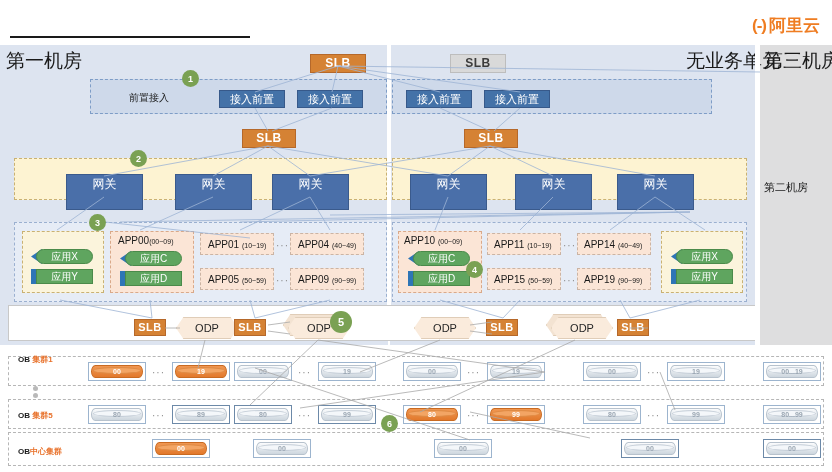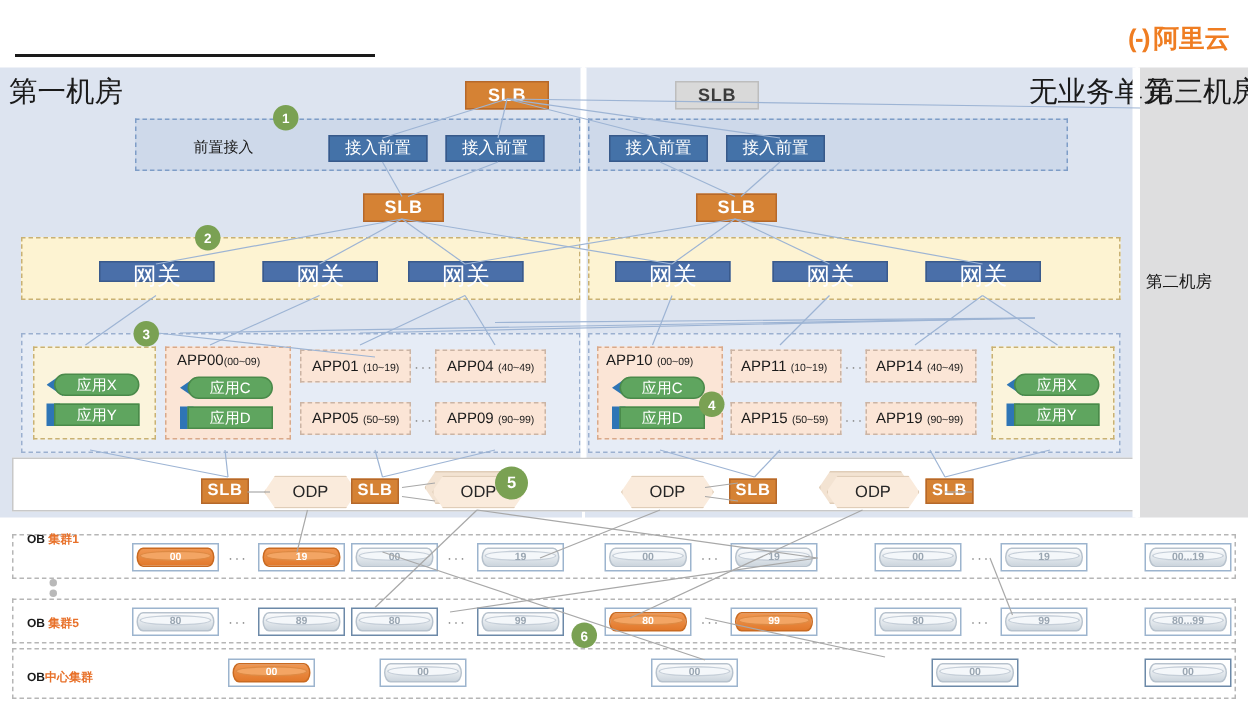--- a/index.html
+++ b/index.html
@@ -45,21 +45,21 @@
   .slb.gray { background:#d9d9d9; border-color:#bdbdbd; color:#3c3c3c; }
   .slb.big { height:19px; line-height:17px; font-size:12px; }
 
   .blue-box {
     position:absolute; background:#4472a8; border:1px solid #37598a;
     color:#fff; font-size:11px; text-align:center; line-height:16px;
     height:18px;
   }
   .gw {
     position:absolute; background:#4a6fa9; border:1px solid #3a5a8c;
-    color:#fff; font-size:16px; text-align:center; line-height:19px; height:14px;
+    color:#fff; font-size:12px; text-align:center; line-height:19px; height:36px;
   }
 
   
   .dash-blue { position:absolute; border:1px dashed #7e9dc7; background:rgba(188,203,226,.45); }
   .band-yellow { position:absolute; background:#fdf3d2; border:1px dashed #c9b173; }
   .dash-unit { position:absolute; border:1px dashed #9bb0d0; background:#e6ecf6; }
   .dash-cream { position:absolute; border:1px dashed #c9b173; background:#fbf4dc; }
   .dash-peach { position:absolute; border:1px dashed #d9a98a; background:#fbe5d6; }
   .dash-peach-lite { position:absolute; border:1px dashed #cbb4a4; background:#fbe5d6; }
 

